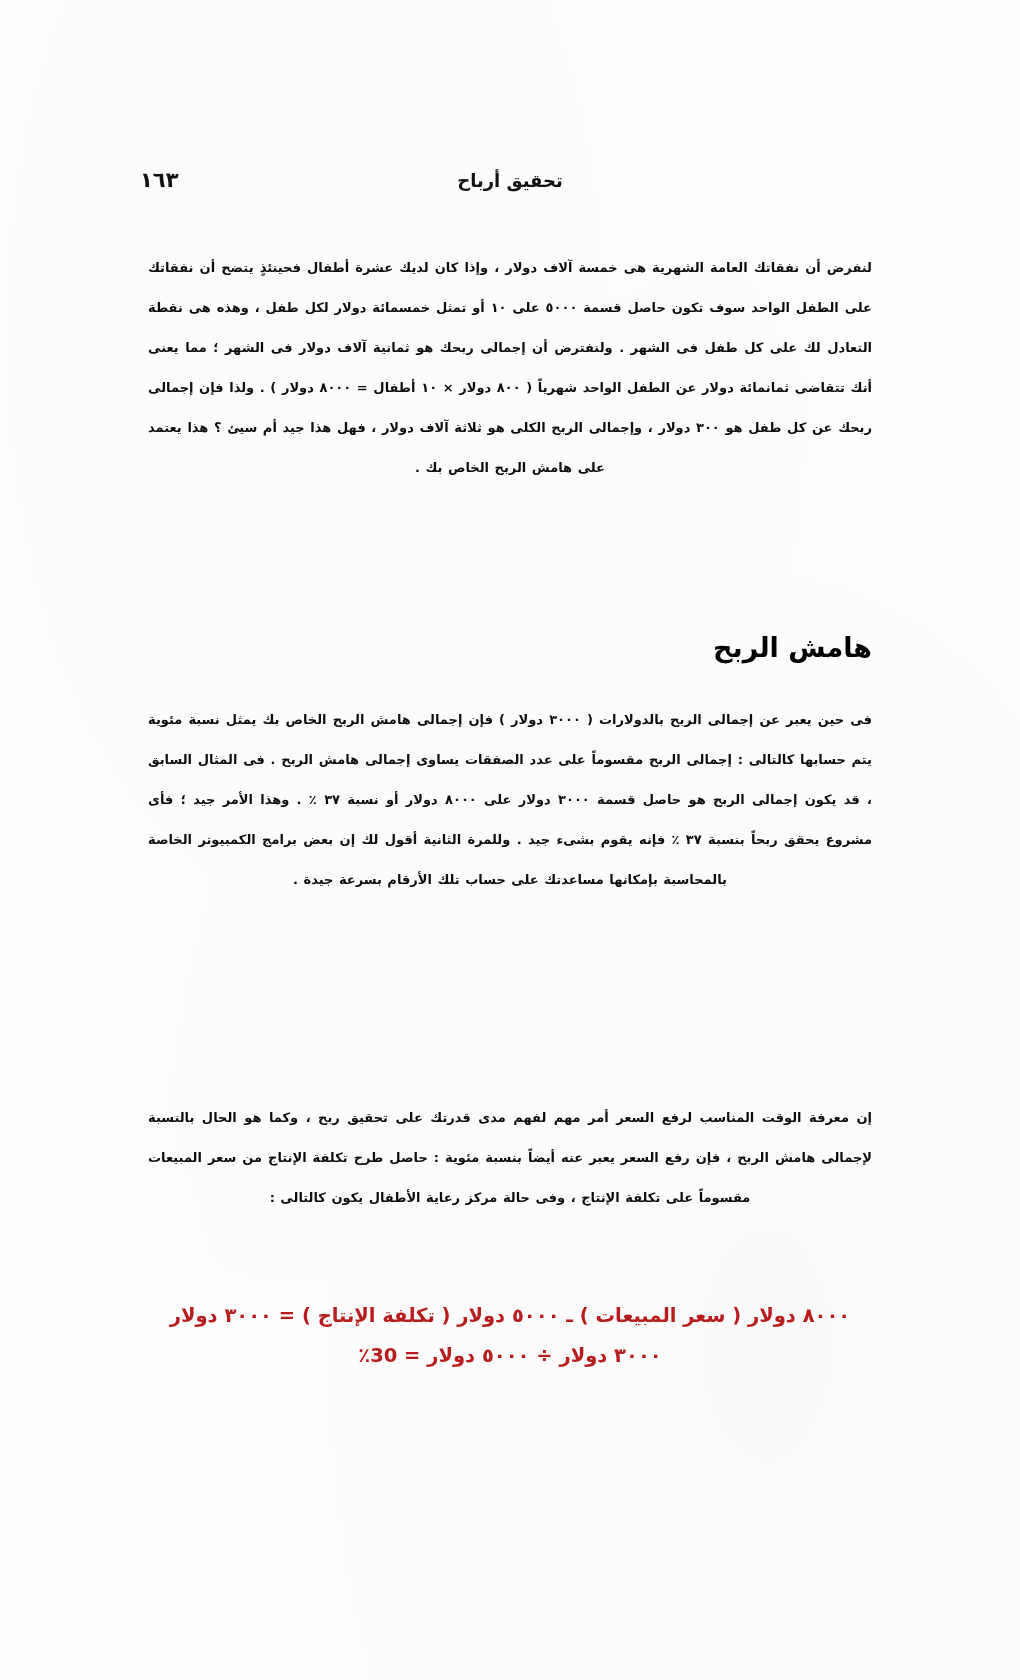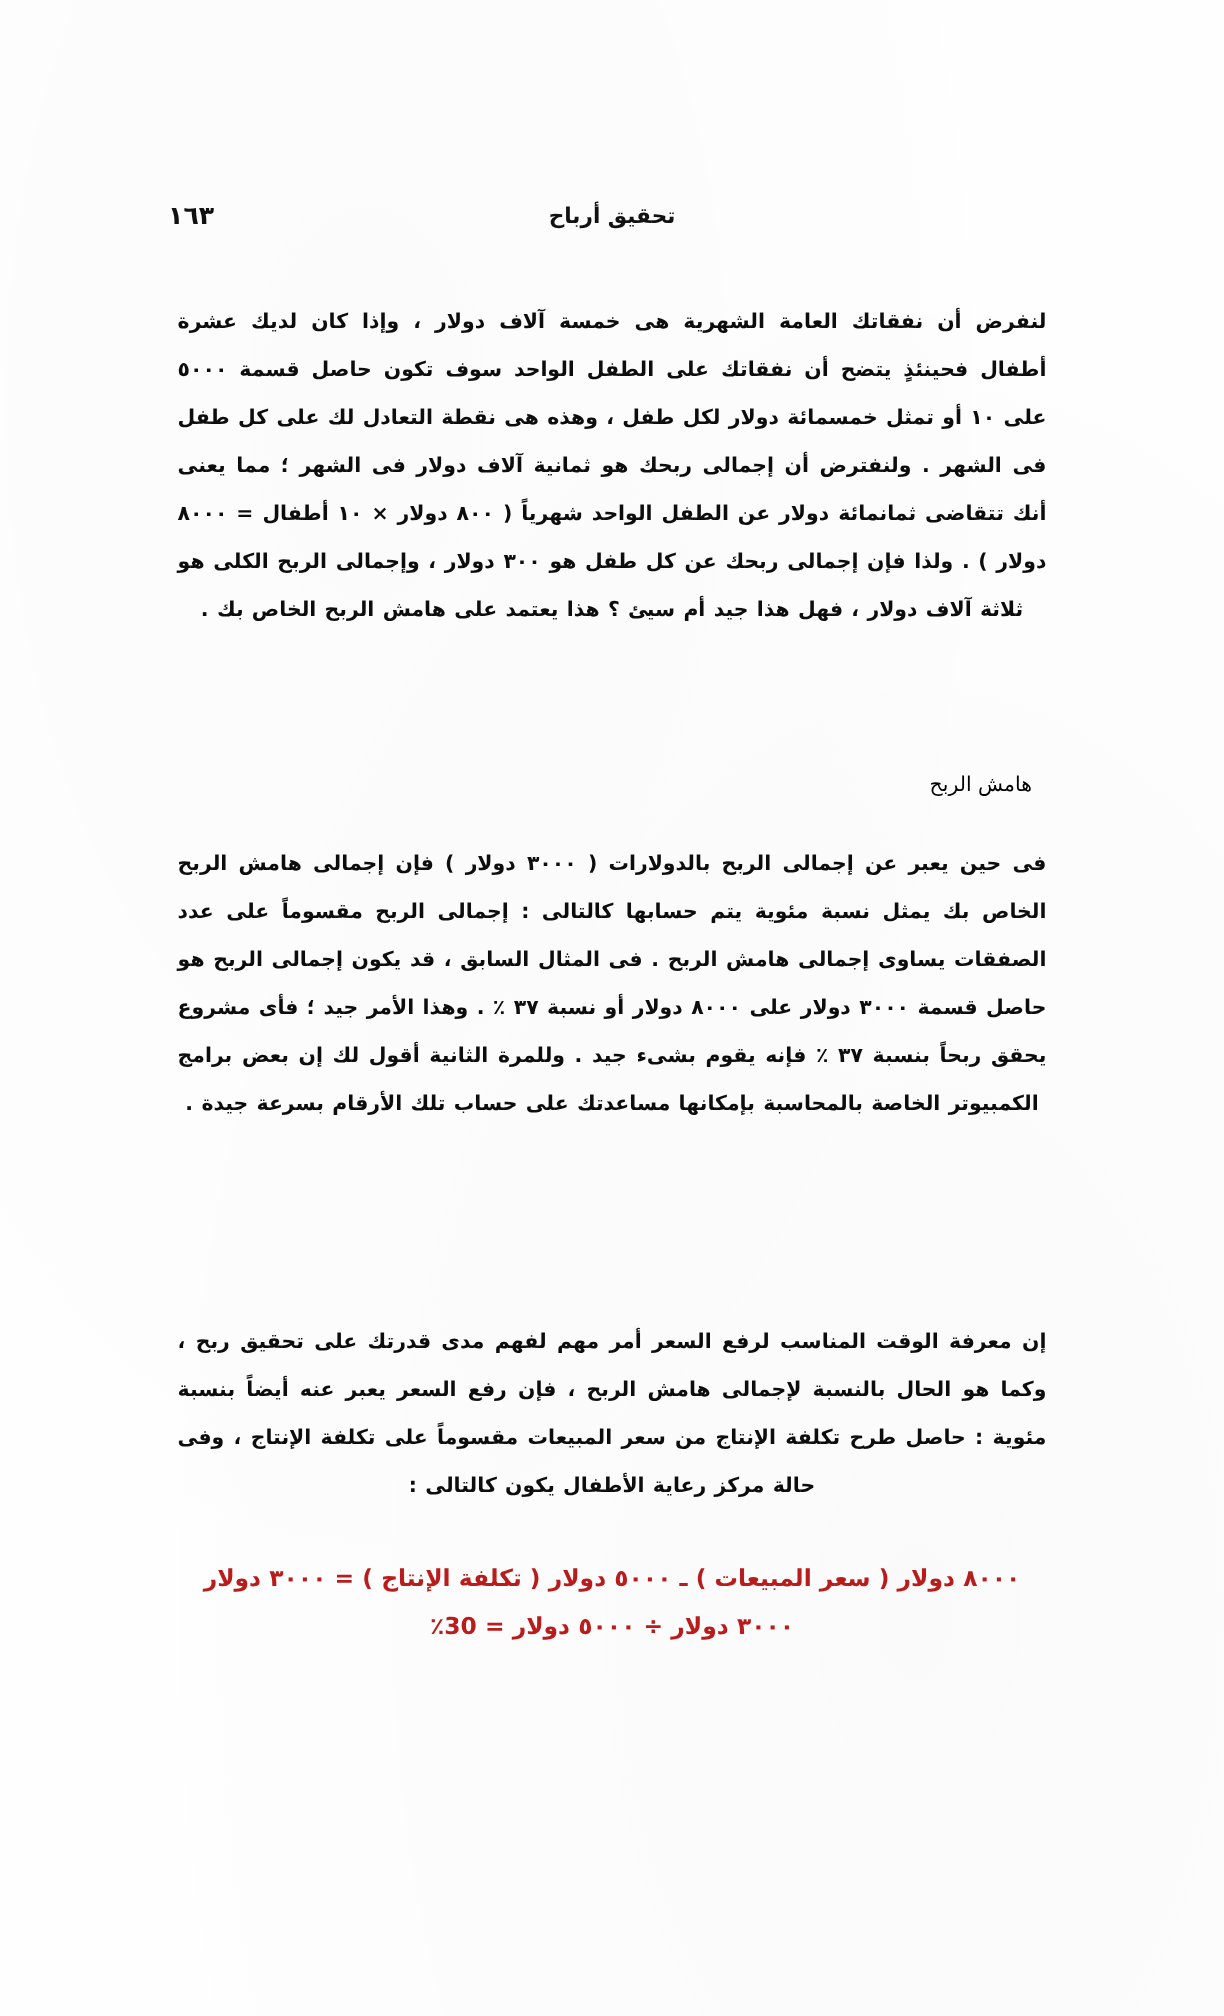--- a/index.html
+++ b/index.html
@@ -67,33 +67,33 @@
     position: absolute;
     right: 148px;
     left: 148px;
   }
 
   p.para {
     margin: 0;
     text-align: justify;
     text-align-last: center;
     font-family: "DejaVu Sans", sans-serif;
-    font-size: 17px;
+    font-size: 13px;
     line-height: 40px;
     color: #0d0d0d;
     font-weight: 700;
     word-spacing: 1px;
     direction: rtl;
   }
 
   h2.section-heading {
-    margin: 12px;
+    margin: 0;
     font-family: "DejaVu Sans", sans-serif;
-    font-size: 17px;
-    font-weight: 400;
+    font-size: 27px;
+    font-weight: 700;
     color: #000;
     text-align: right;
     direction: rtl;
     letter-spacing: -0.5px;
   }
 
   .formula-block {
     position: absolute;
     right: 148px;
     left: 148px;

